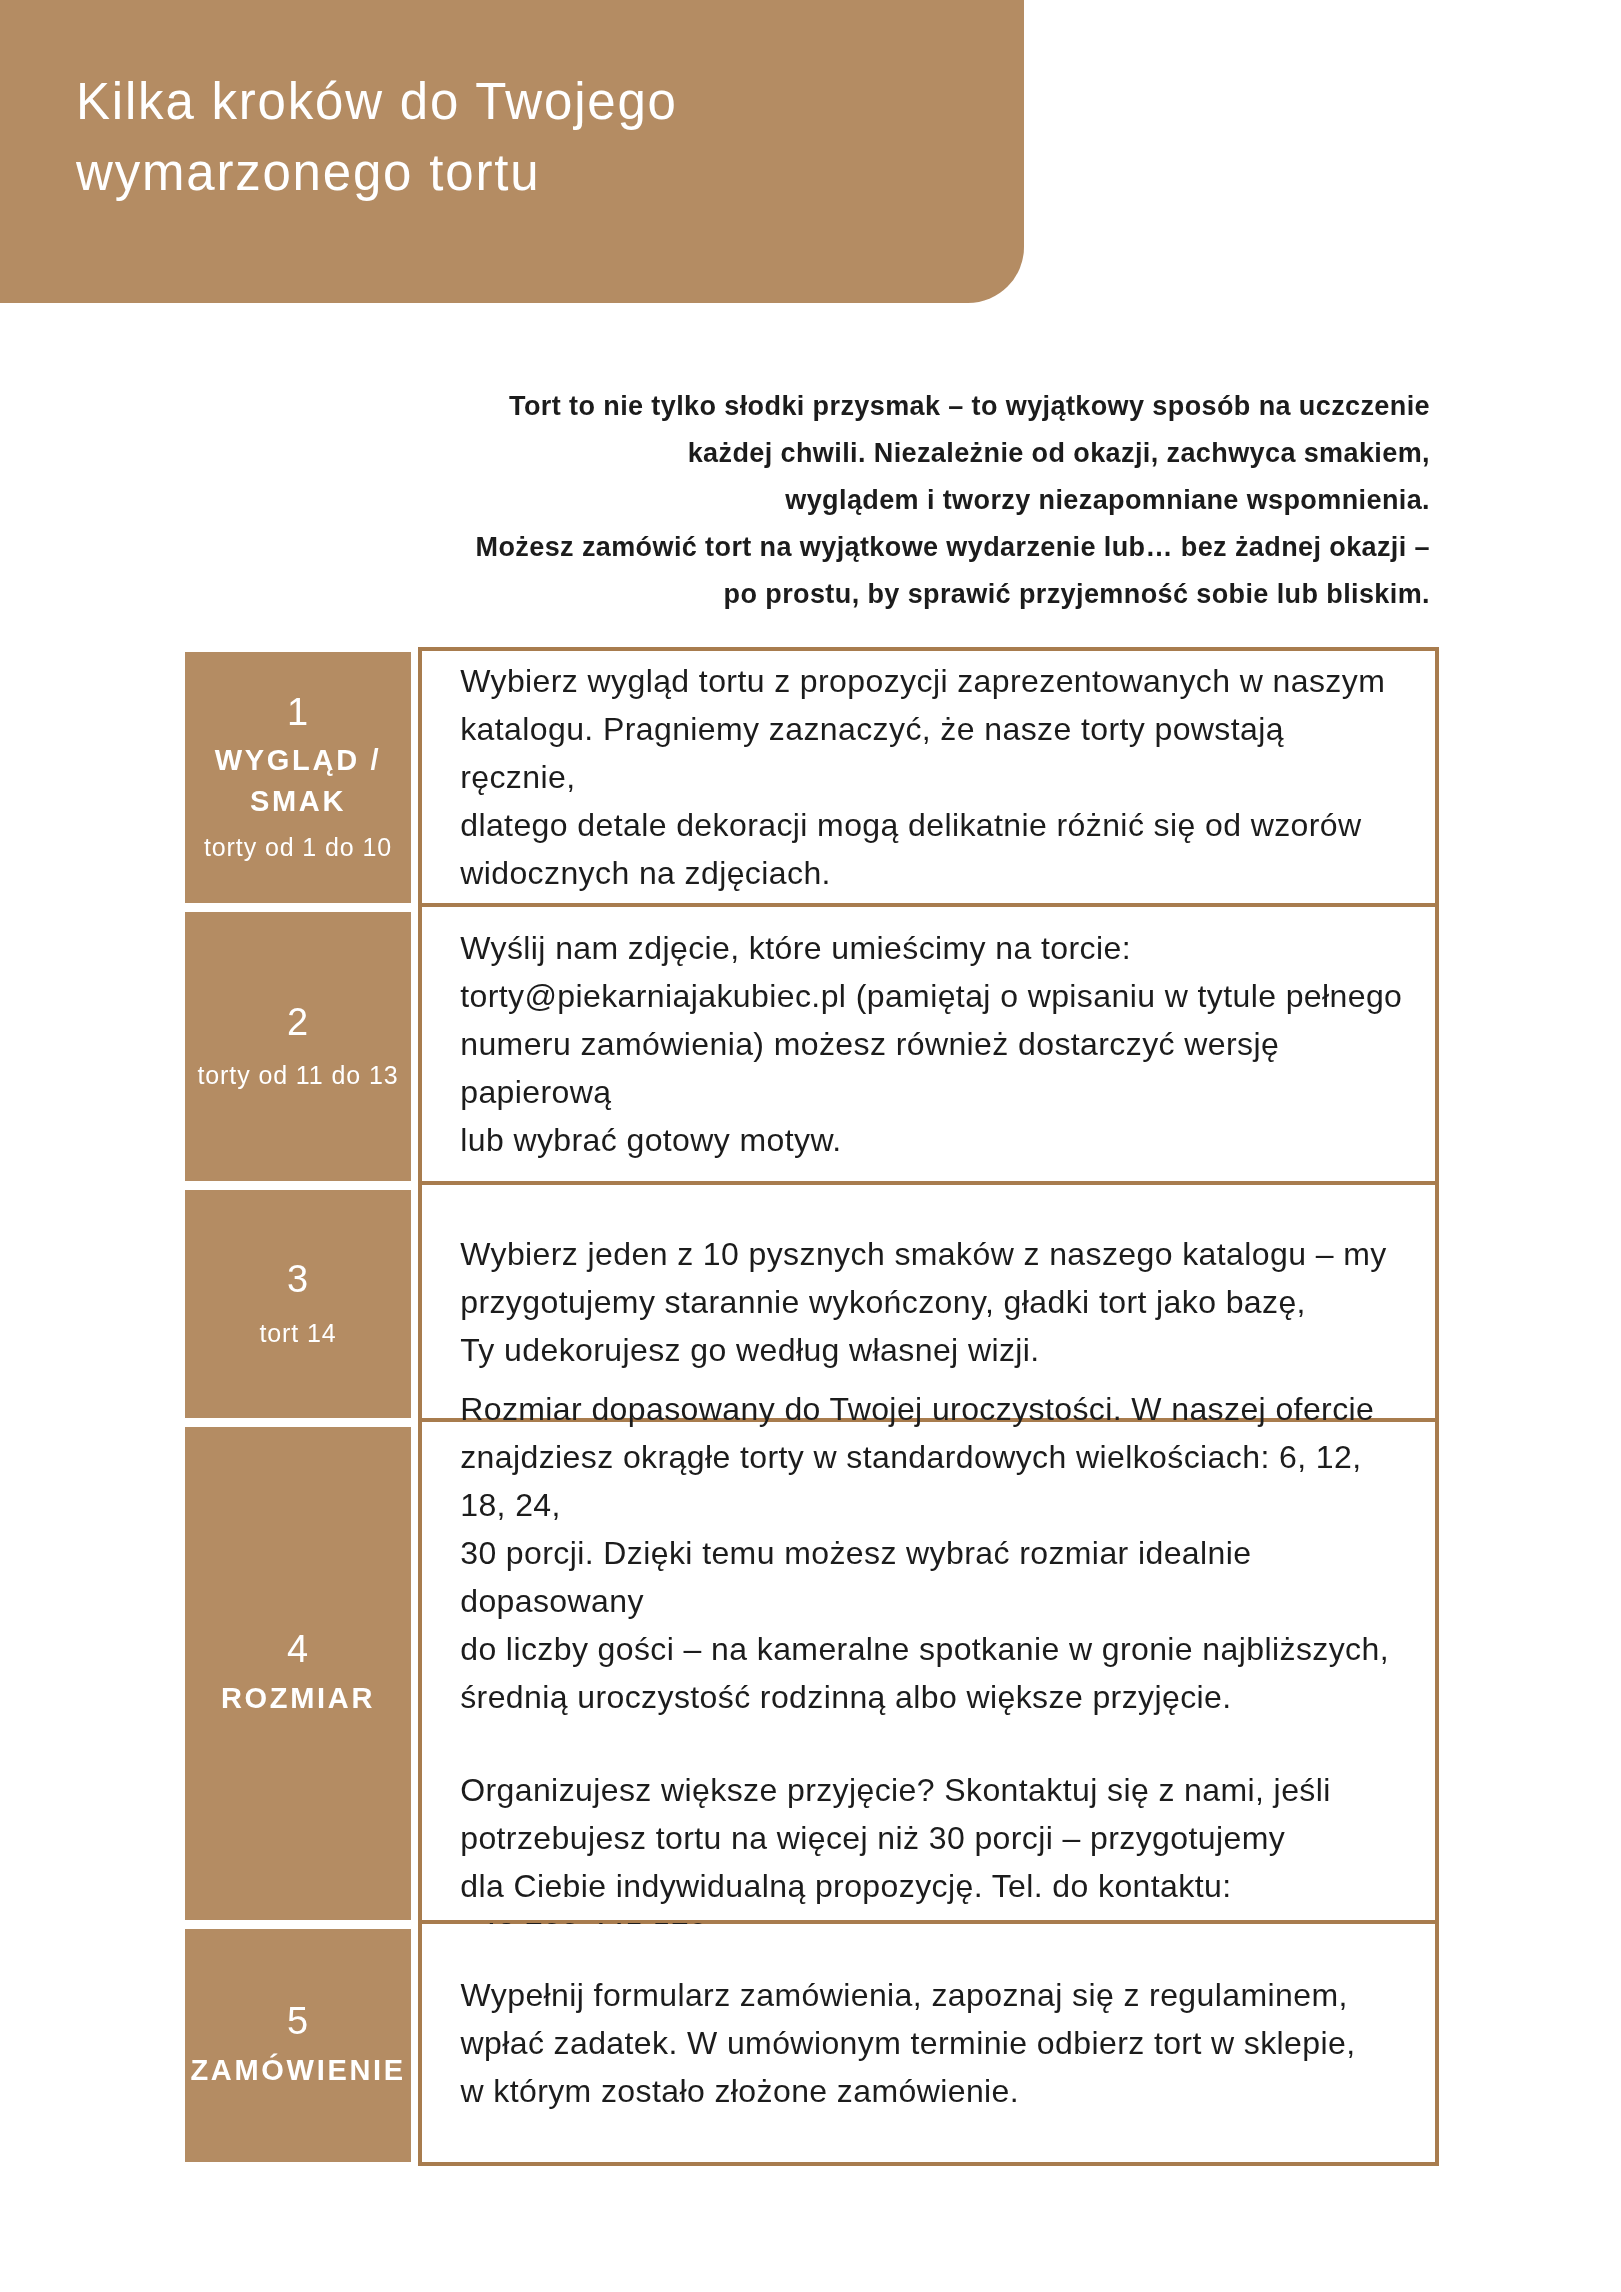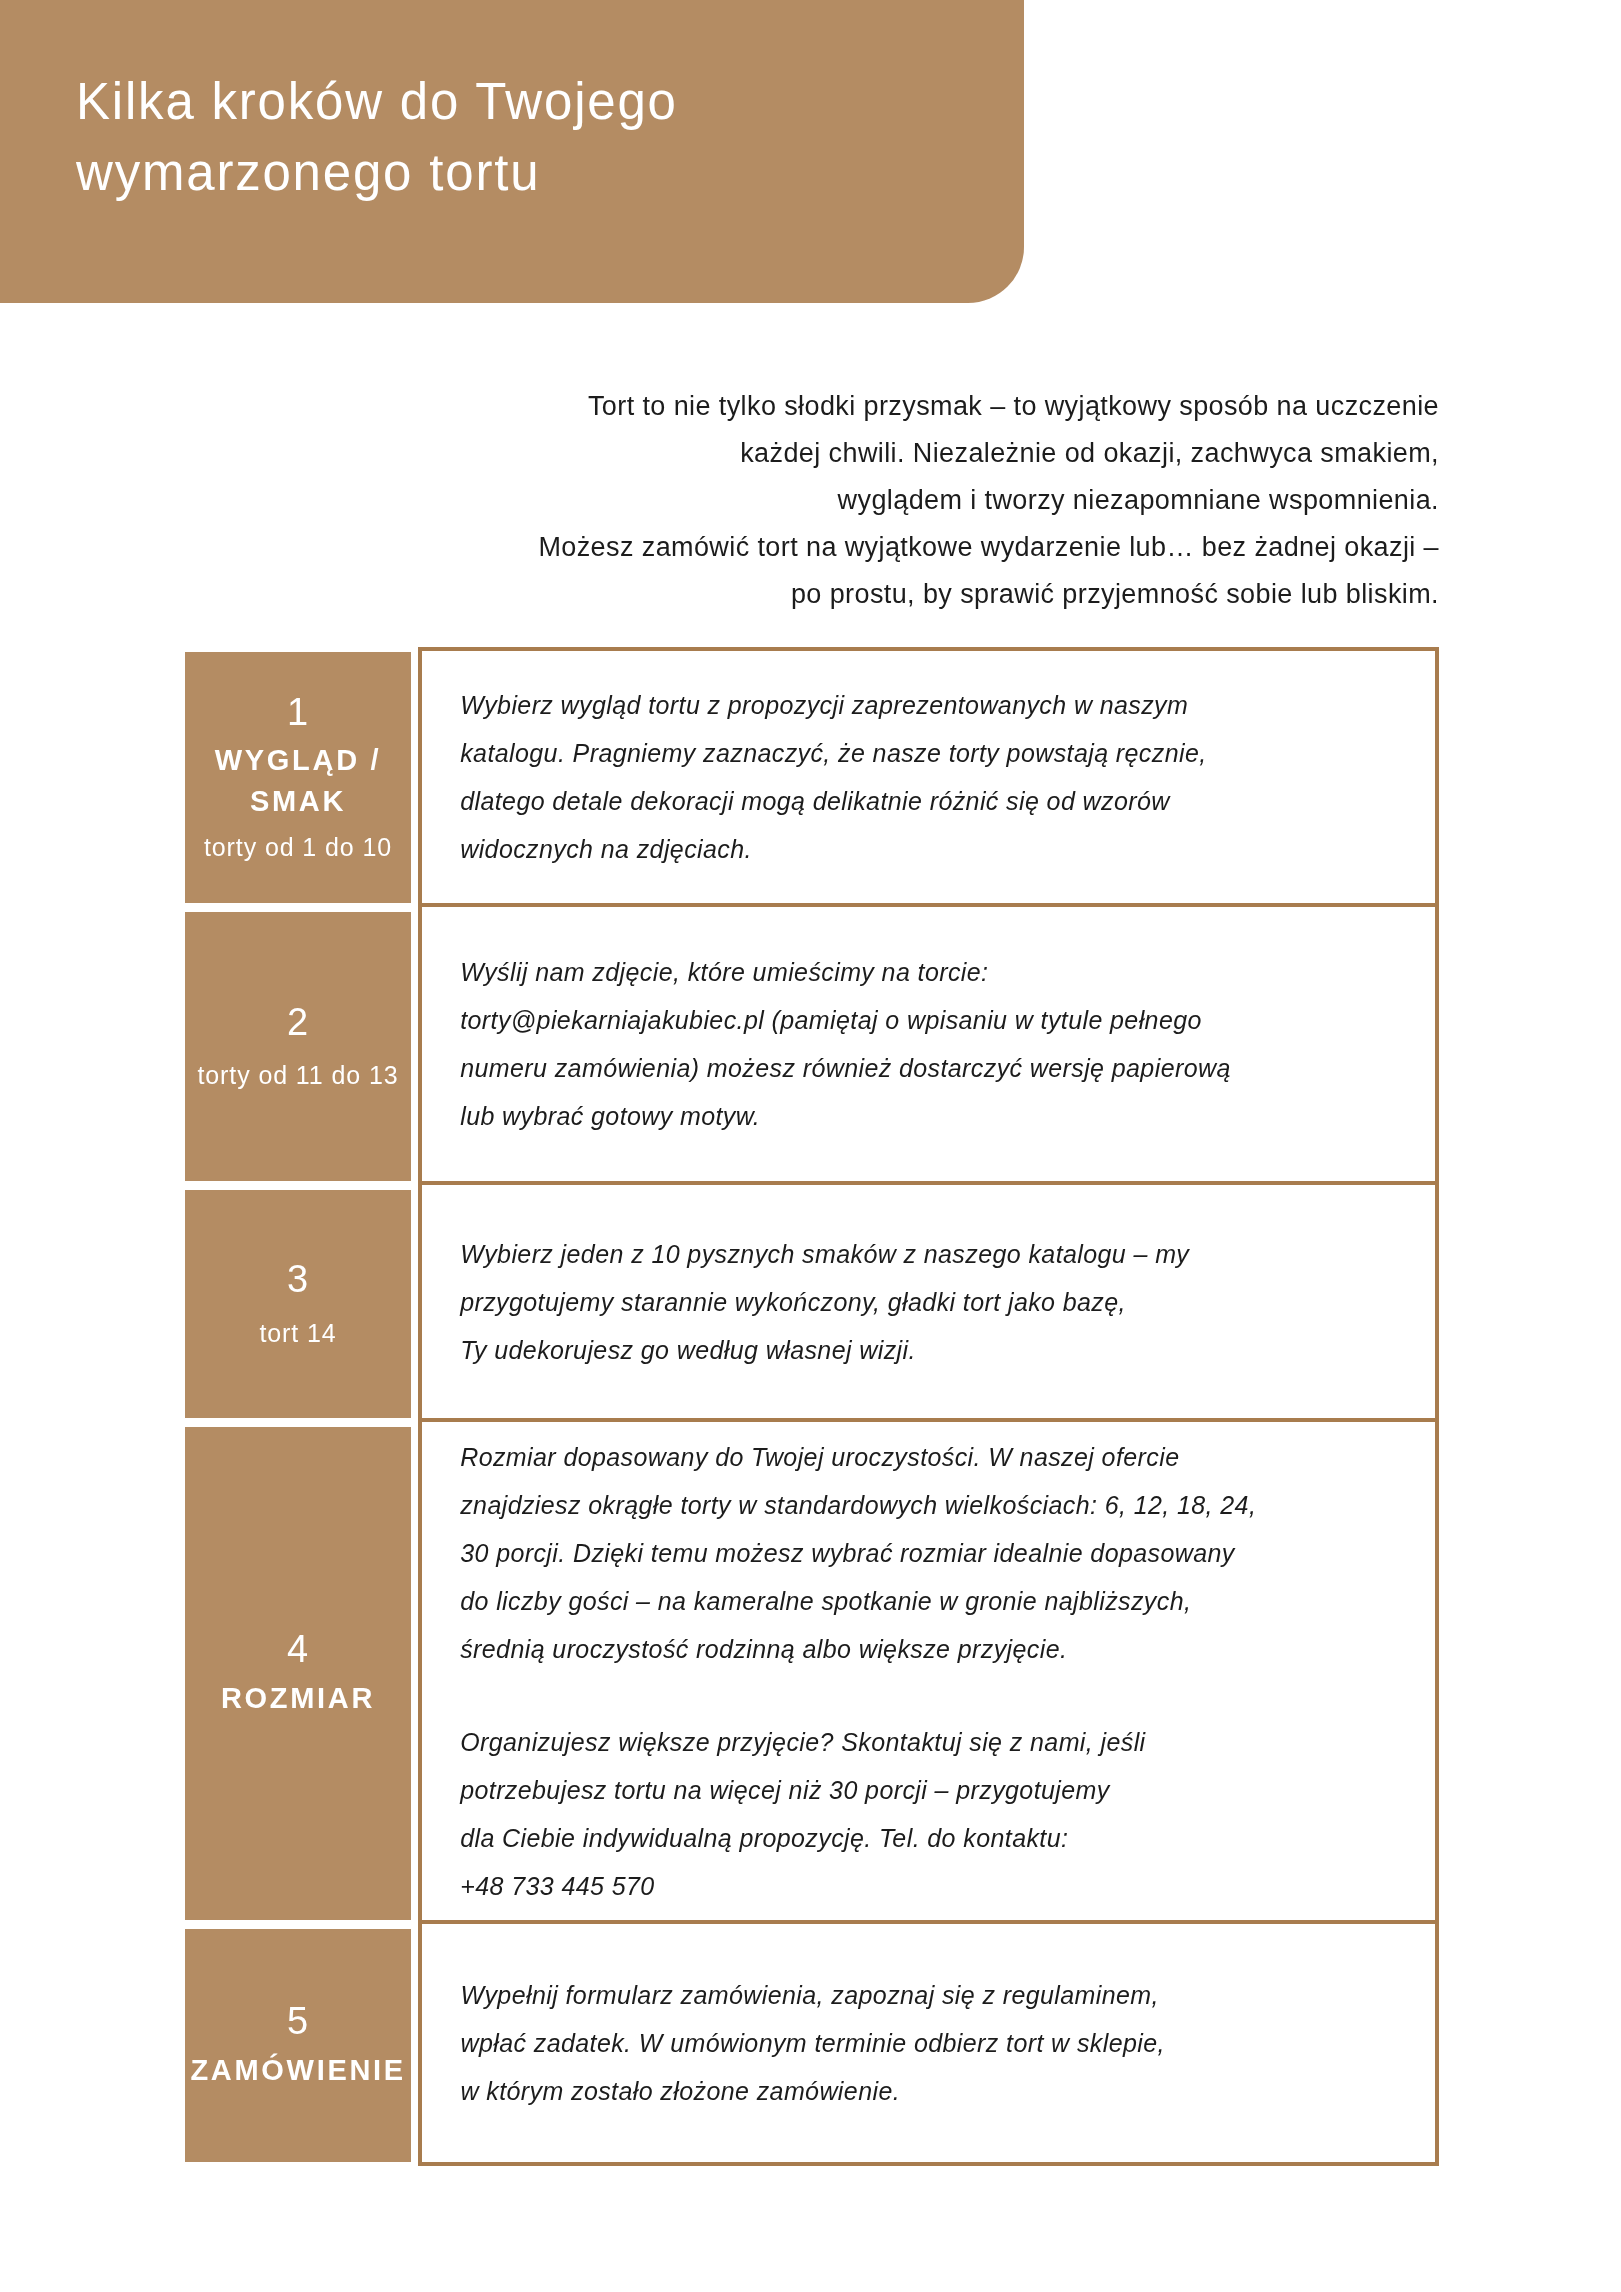--- a/index.html
+++ b/index.html
@@ -31,26 +31,26 @@
     font-weight: 300;
     line-height: 71px;
     letter-spacing: 1.8px;
     color: #ffffff;
     white-space: pre-line;
   }
 
   
   .intro-text {
     position: absolute;
-    left: 179px;
+    left: 170px;
     top: 356px;
     width: 1260px;
     text-align: right;
     font-size: 27px;
-    font-weight: 400;
+    font-weight: 700;
     line-height: 47px;
     letter-spacing: 0.4px;
     color: #1c1c1c;
     white-space: pre-line;
   }
 
   
   .steps-table {
     position: absolute;
     left: 185px;
@@ -107,27 +107,26 @@
   .step-row + .step-row .step-description-cell { border-top: none; }
 
   .row-1 .step-description-cell { height: 260px; }
   .row-2 .step-description-cell { height: 278px; }
   .row-3 .step-description-cell { height: 237px; }
   .row-4 .step-description-cell { height: 502px; }
   .row-5 .step-description-cell { height: 242px; }
 
   .step-paragraph {
     margin: 0;
-    font-size: 25px;
+    font-size: 32px;
     font-weight: 300;
     line-height: 48px;
     letter-spacing: 0.4px;
     color: #1c1c1c;
     white-space: pre-line;
-    font-style: italic;
   }
   .step-paragraph + .step-paragraph { margin-top: 45px; }
 </style>
 </head>
 <body>
 
 <div class="page">
 
   <div class="header-block"></div>
   <h1 class="page-title">Kilka kroków do Twojego

